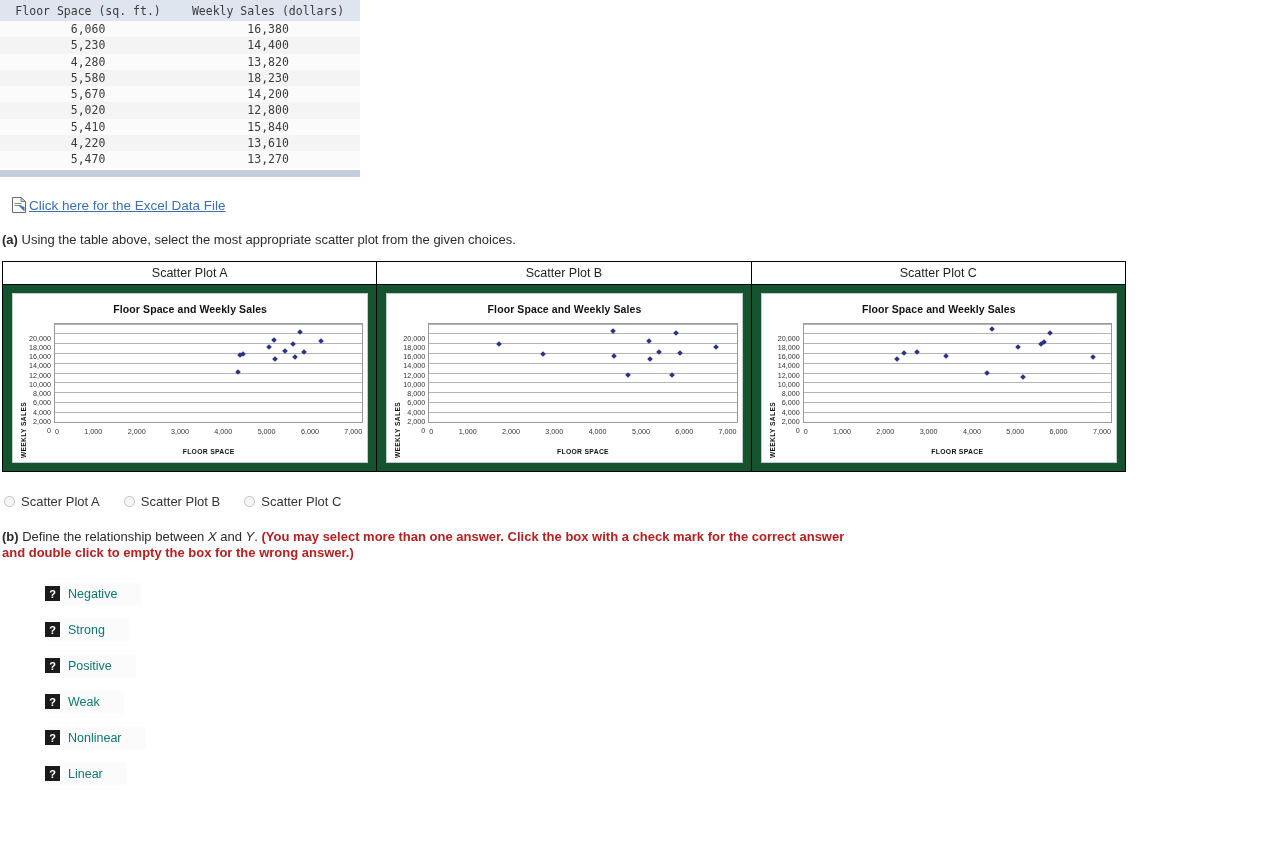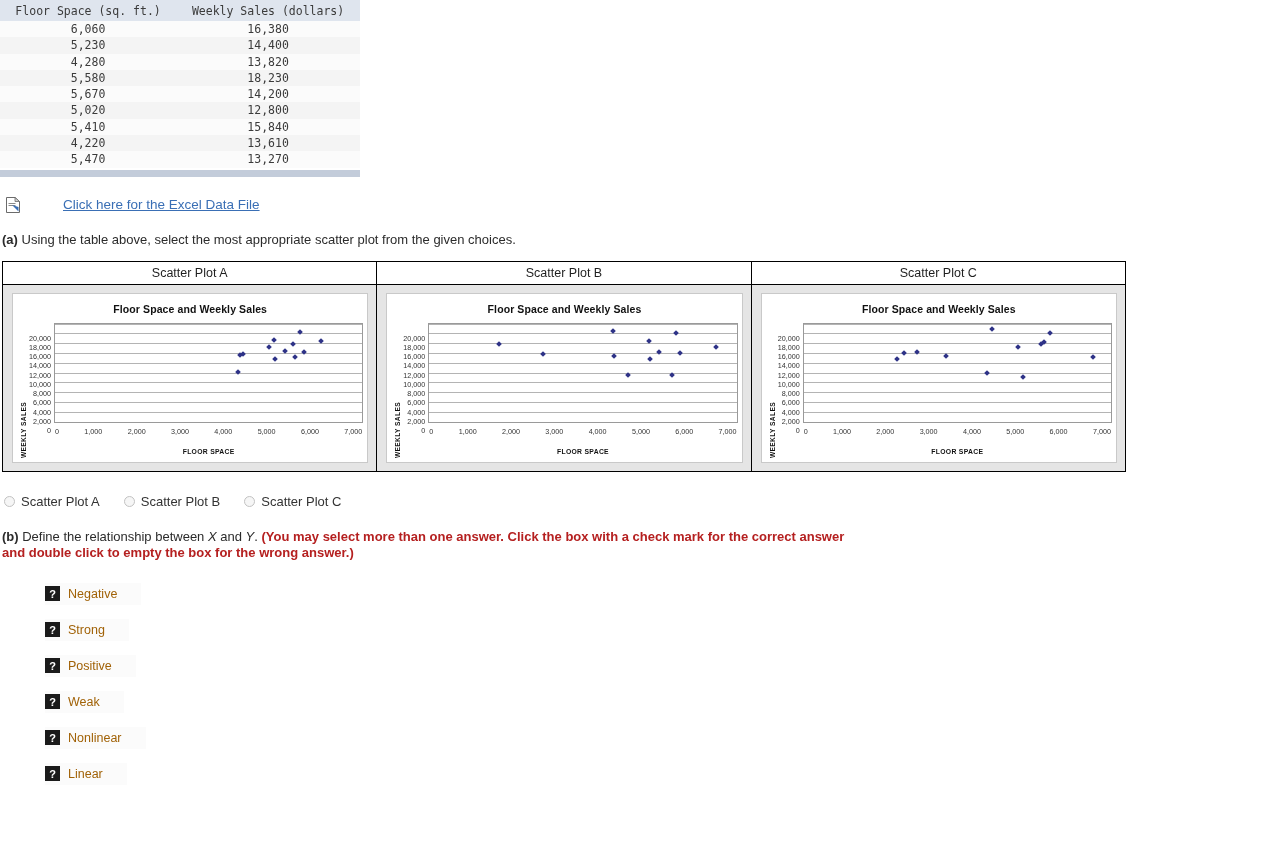--- a/index.html
+++ b/index.html
@@ -45,24 +45,23 @@
   .table-footer-strip {
     width: 360px;
     height: 7px;
     background: #c3ccda;
     margin-top: 2px;
   }
 
   
   .excel-link-row {
     display: flex;
-    align-items: center;
-    margin: 20px 0 0 6px;
+    align-items: flex-end;
+    margin: 20px 0 0 12px;
     font-size: 13.5px;
-    gap: 40px;
   }
   .excel-icon {
     width: 14px; height: 16px;
     position: relative;
     display: inline-block;
     margin-right: 3px;
     flex: none;
   }
   .excel-link-text {
     color: #3a6fb5;
@@ -103,21 +102,21 @@
   .plot-header {
     text-align: center;
     font-size: 12.5px;
     padding: 4px 0 4px 0;
     border-bottom: 1px solid #000;
     color: #1f1f1f;
     background: #fff;
   }
   .plot-body {
     padding: 8px 8px 8px 9px;
-    background: #e5e5e5;
+    background: #14532d;
   }
   .plot-frame {
     border: 1px solid #c9c9c9;
     background: #fff;
     padding: 6px 4px 4px 4px;
   }
   .chart-title {
     text-align: center;
     font-size: 10.5px;
     font-weight: bold;
@@ -241,21 +240,21 @@
     font-weight: bold;
     font-family: "Liberation Sans", sans-serif;
     display: flex;
     align-items: center;
     justify-content: center;
     flex: none;
     margin-right: 8px;
   }
   .check-label {
     font-size: 12.5px;
-    color: #a16207;
+    color: #0f766e;
   }
 </style>
 </head>
 <body>
 
 <div class="data-table-wrap">
   <table class="data-table">
     <thead>
       <tr>
         <th>Floor Space (sq. ft.)</th>

